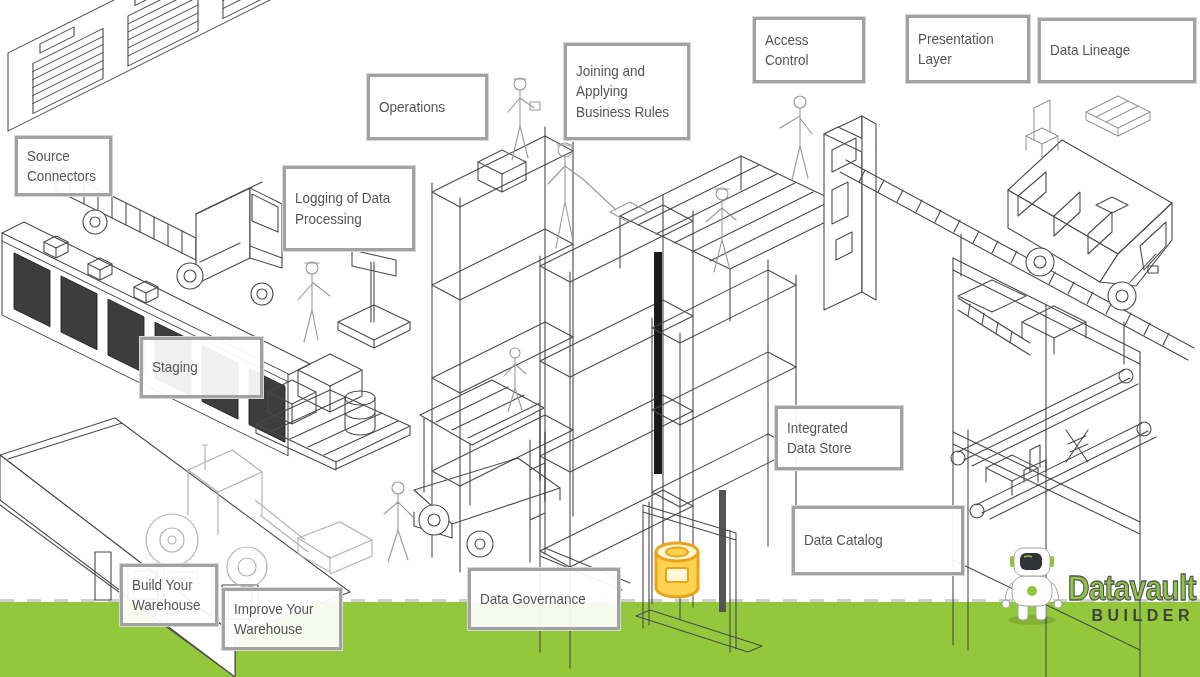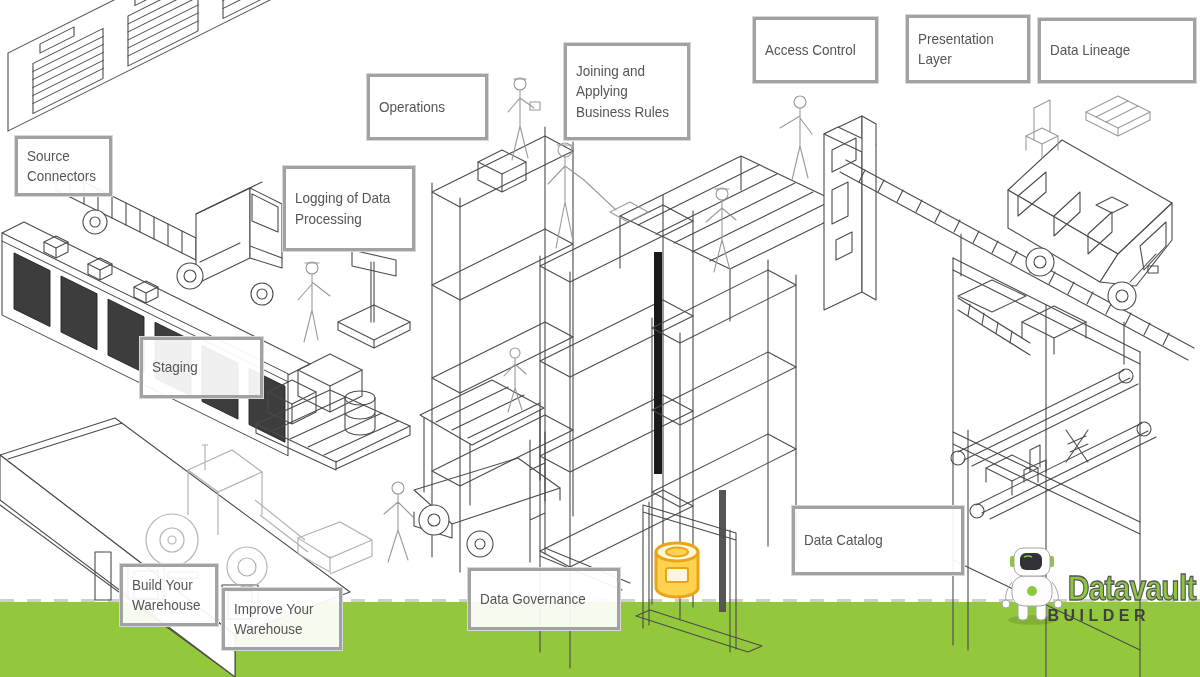--- a/index.html
+++ b/index.html
@@ -11,21 +11,21 @@
   svg.scene{position:absolute;left:0;top:0;}
   .ln{stroke:#4b4b4b;fill:none;stroke-width:1.1;stroke-linejoin:round;stroke-linecap:round;}
   .lf{stroke:#4b4b4b;fill:#ffffff;stroke-width:1.1;stroke-linejoin:round;}
   .lt{stroke:#9a9a9a;fill:none;stroke-width:1.1;stroke-linejoin:round;stroke-linecap:round;}
   .dk{fill:#3d3d3d;stroke:#222;stroke-width:0.8;}
   .label{position:absolute;box-sizing:border-box;border:3px solid #a2a2a2;
          box-shadow:0 0 0 1px #d7d7d7;background:rgba(255,255,255,.92);
          display:flex;align-items:center;padding:4px 4px 4px 9px;z-index:5;}
   .label span{display:inline-block;transform:scaleX(.9);transform-origin:0 50%;
          white-space:pre-line;font-size:15px;line-height:1.35;color:#555;font-weight:400;}
-  .logo{position:absolute;right:4px;top:570px;z-index:6;line-height:1;}
+  .logo{position:absolute;right:4px;top:570px;text-align:right;z-index:6;line-height:1;}
   .brand{display:inline-block;font-size:35px;font-weight:bold;color:#8dc63f;
          -webkit-text-stroke:1.3px #54555a;letter-spacing:-1px;
          transform:scaleX(.86);transform-origin:100% 50%;}
   .builder{display:block;font-size:16px;font-weight:bold;color:#404040;
          letter-spacing:4.5px;margin-top:3px;padding-right:2px;}
 </style>
 </head>
 <body>
 
 <div class="stage">
@@ -322,36 +322,40 @@
 Connectors</span>
     </div>
   <div class="label" style="left:367px;top:74px;width:121px;height:66px">
       <span>Operations</span>
     </div>
   <div class="label" style="left:564px;top:43px;width:126px;height:97px">
       <span>Joining and
 Applying
 Business Rules</span>
     </div>
-  <div class="label" style="left:753px;top:17px;width:125px;height:66px">
+  <div class="label" style="left:753px;top:17px;width:112px;height:66px">
       <span>Access Control</span>
     </div>
   <div class="label" style="left:906px;top:15px;width:124px;height:68px">
       <span>Presentation
 Layer</span>
     </div>
   <div class="label" style="left:1038px;top:18px;width:158px;height:65px">
       <span>Data Lineage</span>
     </div>
   <div class="label" style="left:283px;top:166px;width:132px;height:85px">
       <span>Logging of Data
 Processing</span>
     </div>
   <div class="label" style="left:140px;top:337px;width:123px;height:61px">
       <span>Staging</span>
+    </div>
+  <div class="label" style="left:775px;top:406px;width:128px;height:64px">
+      <span>Integrated
+Data Store</span>
     </div>
   <div class="label" style="left:792px;top:506px;width:172px;height:69px">
       <span>Data Catalog</span>
     </div>
   <div class="label" style="left:468px;top:568px;width:152px;height:62px">
       <span>Data Governance</span>
     </div>
   <div class="label" style="left:120px;top:564px;width:98px;height:62px">
       <span>Build Your
 Warehouse</span>

